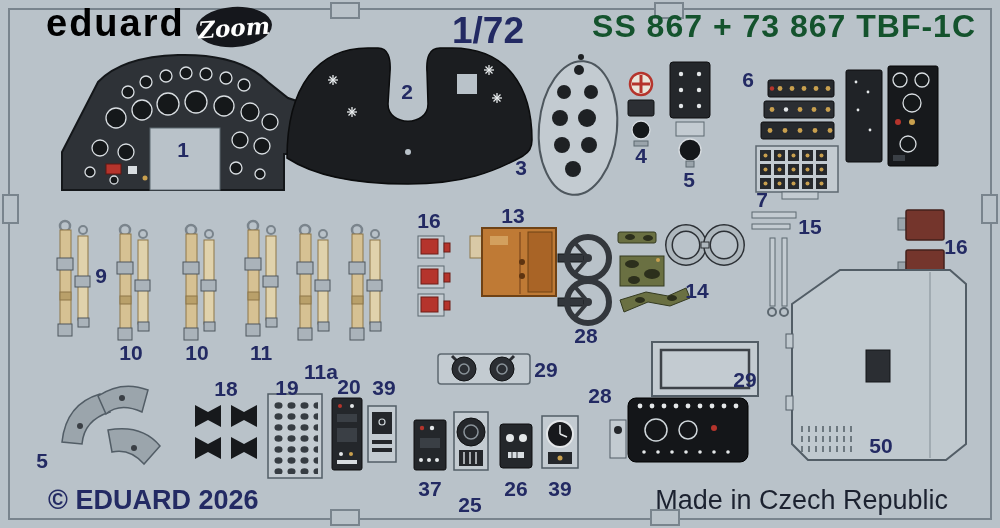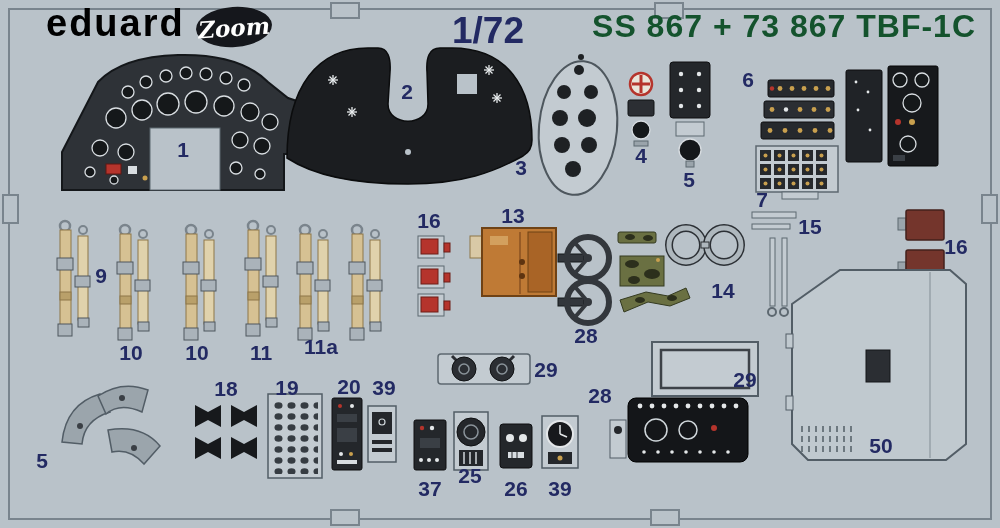--- a/index.html
+++ b/index.html
@@ -435,34 +435,36 @@
   <span class="plabel" style="left:407px;top:92px">2</span>
   <span class="plabel" style="left:521px;top:168px">3</span>
   <span class="plabel" style="left:641px;top:156px">4</span>
   <span class="plabel" style="left:689px;top:180px">5</span>
   <span class="plabel" style="left:748px;top:80px">6</span>
   <span class="plabel" style="left:762px;top:200px">7</span>
   <span class="plabel" style="left:101px;top:276px">9</span>
   <span class="plabel" style="left:131px;top:353px">10</span>
   <span class="plabel" style="left:197px;top:353px">10</span>
   <span class="plabel" style="left:261px;top:353px">11</span>
-  <span class="plabel" style="left:321px;top:347px">11a</span>
+  <span class="plabel" style="left:321px;top:372px">11a</span>
   <span class="plabel" style="left:429px;top:221px">16</span>
   <span class="plabel" style="left:513px;top:216px">13</span>
-  <span class="plabel" style="left:723px;top:291px">14</span>
+  <span class="plabel" style="left:697px;top:291px">14</span>
   <span class="plabel" style="left:810px;top:227px">15</span>
   <span class="plabel" style="left:956px;top:247px">16</span>
   <span class="plabel" style="left:42px;top:461px">5</span>
   <span class="plabel" style="left:226px;top:389px">18</span>
   <span class="plabel" style="left:287px;top:388px">19</span>
   <span class="plabel" style="left:349px;top:387px">20</span>
   <span class="plabel" style="left:384px;top:388px">39</span>
   <span class="plabel" style="left:546px;top:370px">29</span>
   <span class="plabel" style="left:586px;top:336px">28</span>
   <span class="plabel" style="left:430px;top:489px">37</span>
-  <span class="plabel" style="left:470px;top:476px">25</span>
+  <span class="plabel" style="left:470px;top:505px">25</span>
   <span class="plabel" style="left:516px;top:489px">26</span>
   <span class="plabel" style="left:560px;top:489px">39</span>
   <span class="plabel" style="left:600px;top:396px">28</span>
   <span class="plabel" style="left:745px;top:380px">29</span>
   <span class="plabel" style="left:881px;top:446px">50</span>
 
+  <div class="copyright">© EDUARD 2026</div>
+  <div class="madein">Made in Czech Republic</div>
 </div>
 
 </body></html>

